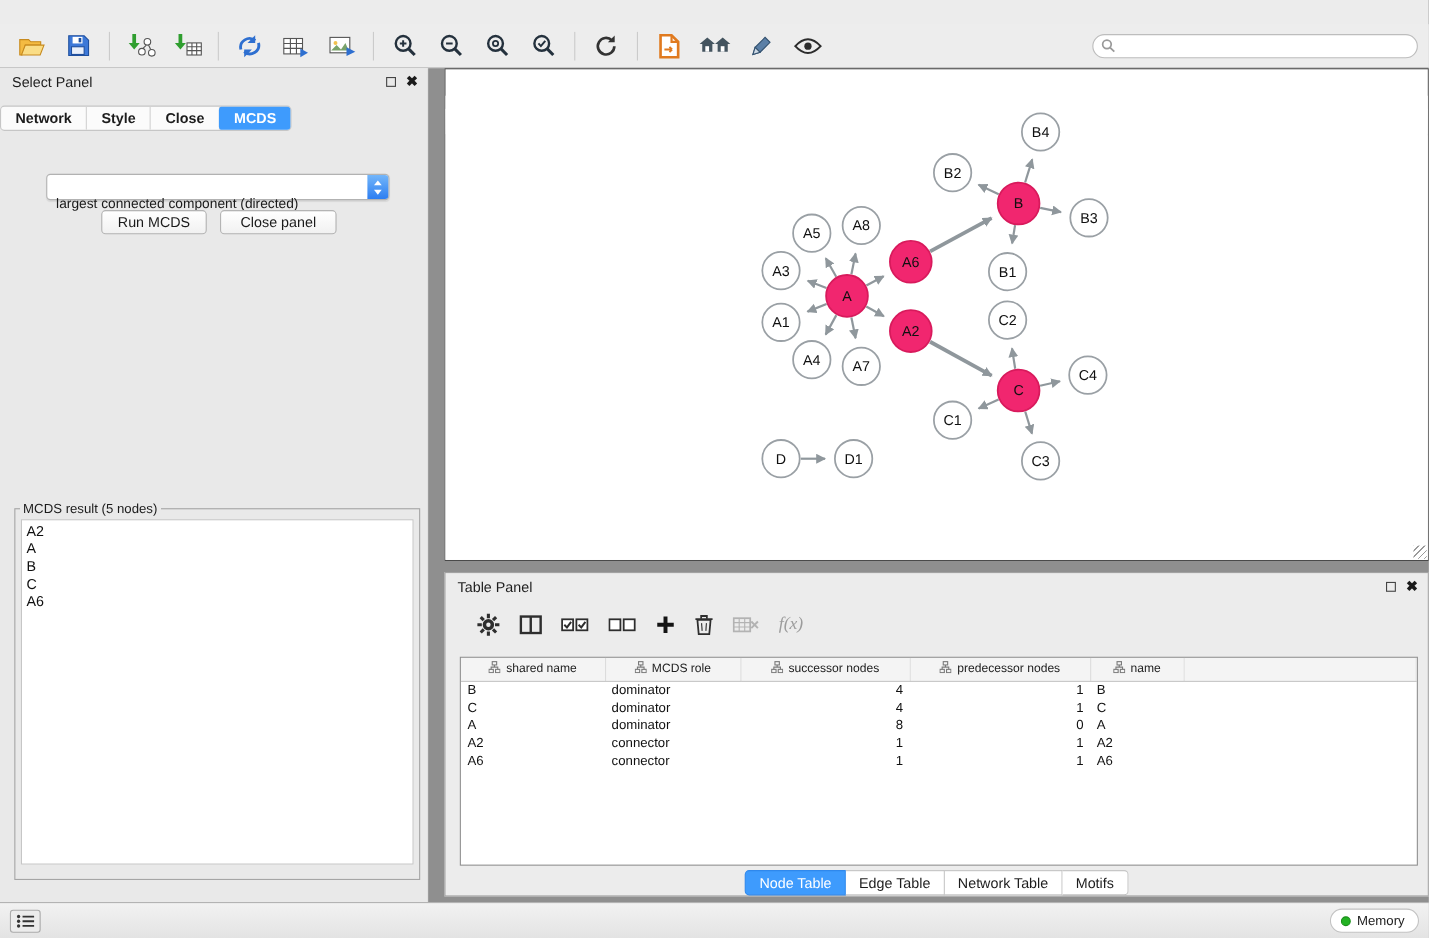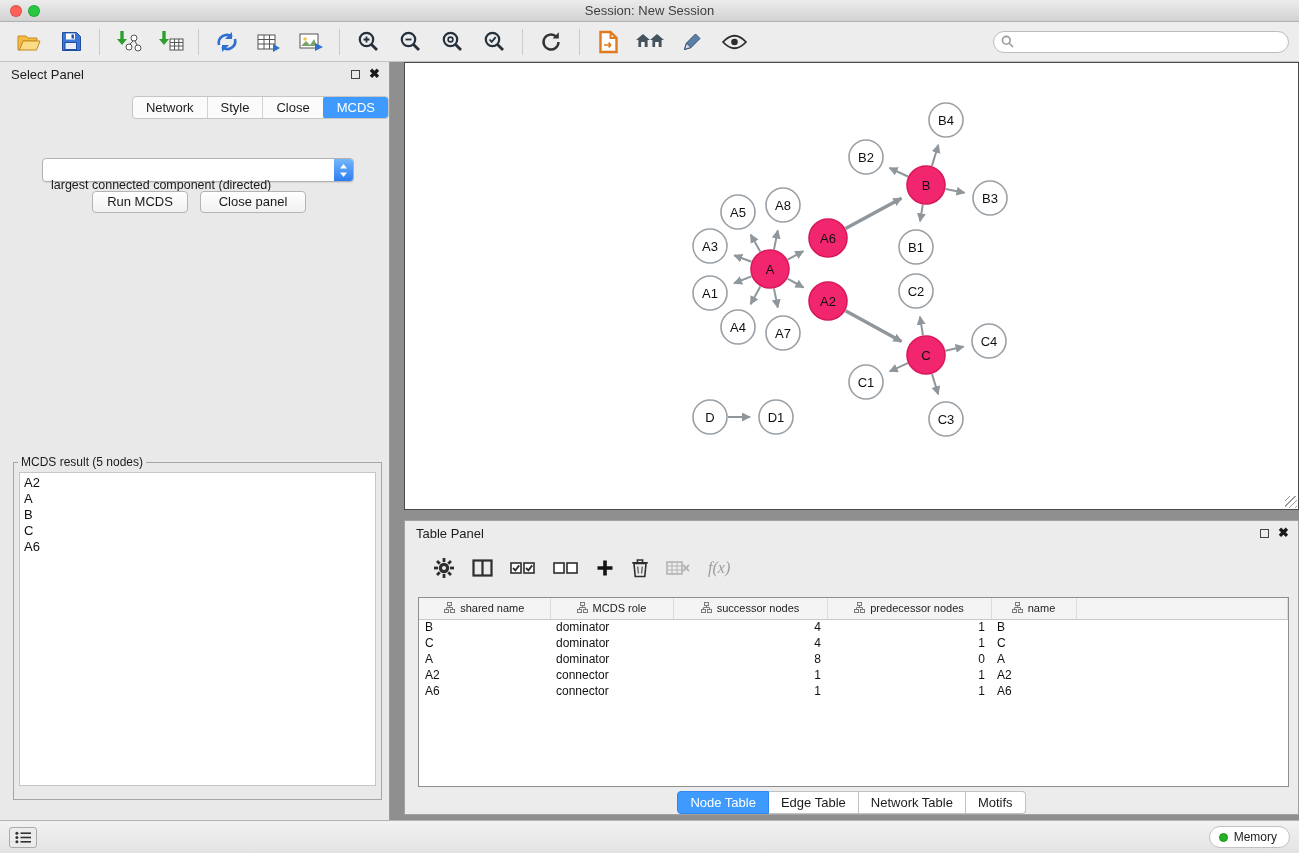--- a/index.html
+++ b/index.html
@@ -22,21 +22,21 @@
     border-radius:12px;background:#fff;display:flex;align-items:center;padding:0 7px;}
   .search input{border:none;outline:none;flex:1;font:12px "Liberation Sans",sans-serif;margin-left:5px;background:transparent;}
 
   
   .control-panel{position:absolute;top:62px;left:0;width:390px;height:758px;background:#e9e9e9;
     border-right:1px solid #9c9c9c;}
   .panel-head{position:relative;height:26px;line-height:26px;padding-left:11px;color:#1d1d1d;font-size:13px;}
   .panel-head .ph-icons{position:absolute;right:9px;top:6px;display:flex;gap:9px;align-items:center;}
   .float-box{width:9px;height:9px;border:1.5px solid #444;display:inline-block;}
   .close-x{font-size:13px;font-weight:bold;color:#1a1a1a;line-height:12px;}
-  .seg-tabs{position:absolute;top:34px;left:0;right:0;display:flex;justify-content:flex-end;}
+  .seg-tabs{position:absolute;top:34px;left:0;right:0;display:flex;justify-content:flex-start;font-weight:bold;}
   .seg-wrap{display:flex;border:1px solid #c6c6c6;border-radius:4px;background:#fbfbfb;overflow:hidden;}
   .seg-tab{padding:3px 13px;font-size:13px;color:#1c1c1c;border-right:1px solid #d2d2d2;cursor:default;}
   .seg-tab:last-child{border-right:none;}
   .seg-tab.active{background:#3e9bfd;color:#fff;border-radius:4px;margin:-1px;padding:4px 14px;}
   .opt-label{position:absolute;top:76px;left:0;right:0;text-align:center;font-size:13px;}
   .combo{position:absolute;top:96px;left:42px;width:312px;height:24px;background:#fff;
     border:1px solid #b2b2b2;border-radius:4px;display:flex;align-items:center;box-shadow:0 1px 1px rgba(0,0,0,.08);}
   .combo .combo-text{flex:1;padding:0 8px;font-size:12.5px;color:#191919;white-space:nowrap;overflow:hidden;margin-top:29px;}
   .combo-step{width:19px;height:22px;border-radius:0 3px 3px 0;background:linear-gradient(#73b6fa,#2d7ef1);
     display:flex;align-items:center;justify-content:center;}
@@ -85,25 +85,20 @@
     border:1px solid #ababab;border-radius:3px;display:flex;align-items:center;justify-content:center;}
   .memory-btn{position:absolute;right:9px;top:5px;height:22px;padding:0 12px 0 9px;background:#fff;
     border:1px solid #c2c2c2;border-radius:11px;display:flex;align-items:center;gap:6px;font-size:12px;color:#1c1c1c;}
   .mem-dot{width:9px;height:9px;border-radius:50%;background:#23b223;border:1px solid #1b8f1b;}
 </style>
 </head>
 <body>
 
 <div class="screen">
 
-  <div class="titlebar">
-    <span class="tl" style="left:10px;background:#ff5f57;"></span>
-    <span class="tl" style="left:28px;background:#28c840;"></span>
-    <span>Session: New Session</span>
-  </div>
 
   <div class="toolbar">
     <span class="tb-btn">
       <svg width="26" height="22">
           <path d="M2 5h8l2 2h9v3H7l-3 9H2z" fill="#f4bb42" stroke="#c械a" stroke-width="0"></path>
           <path d="M2 5h8l2 2h9v3H7l-3 9H2z" fill="#f4bb42" stroke="#c78a1e"></path>
           <path d="M7 10h17l-3.5 9H3.5z" fill="#fadd86" stroke="#c78a1e"></path>
         </svg>
     </span>
     <span class="tb-btn">

